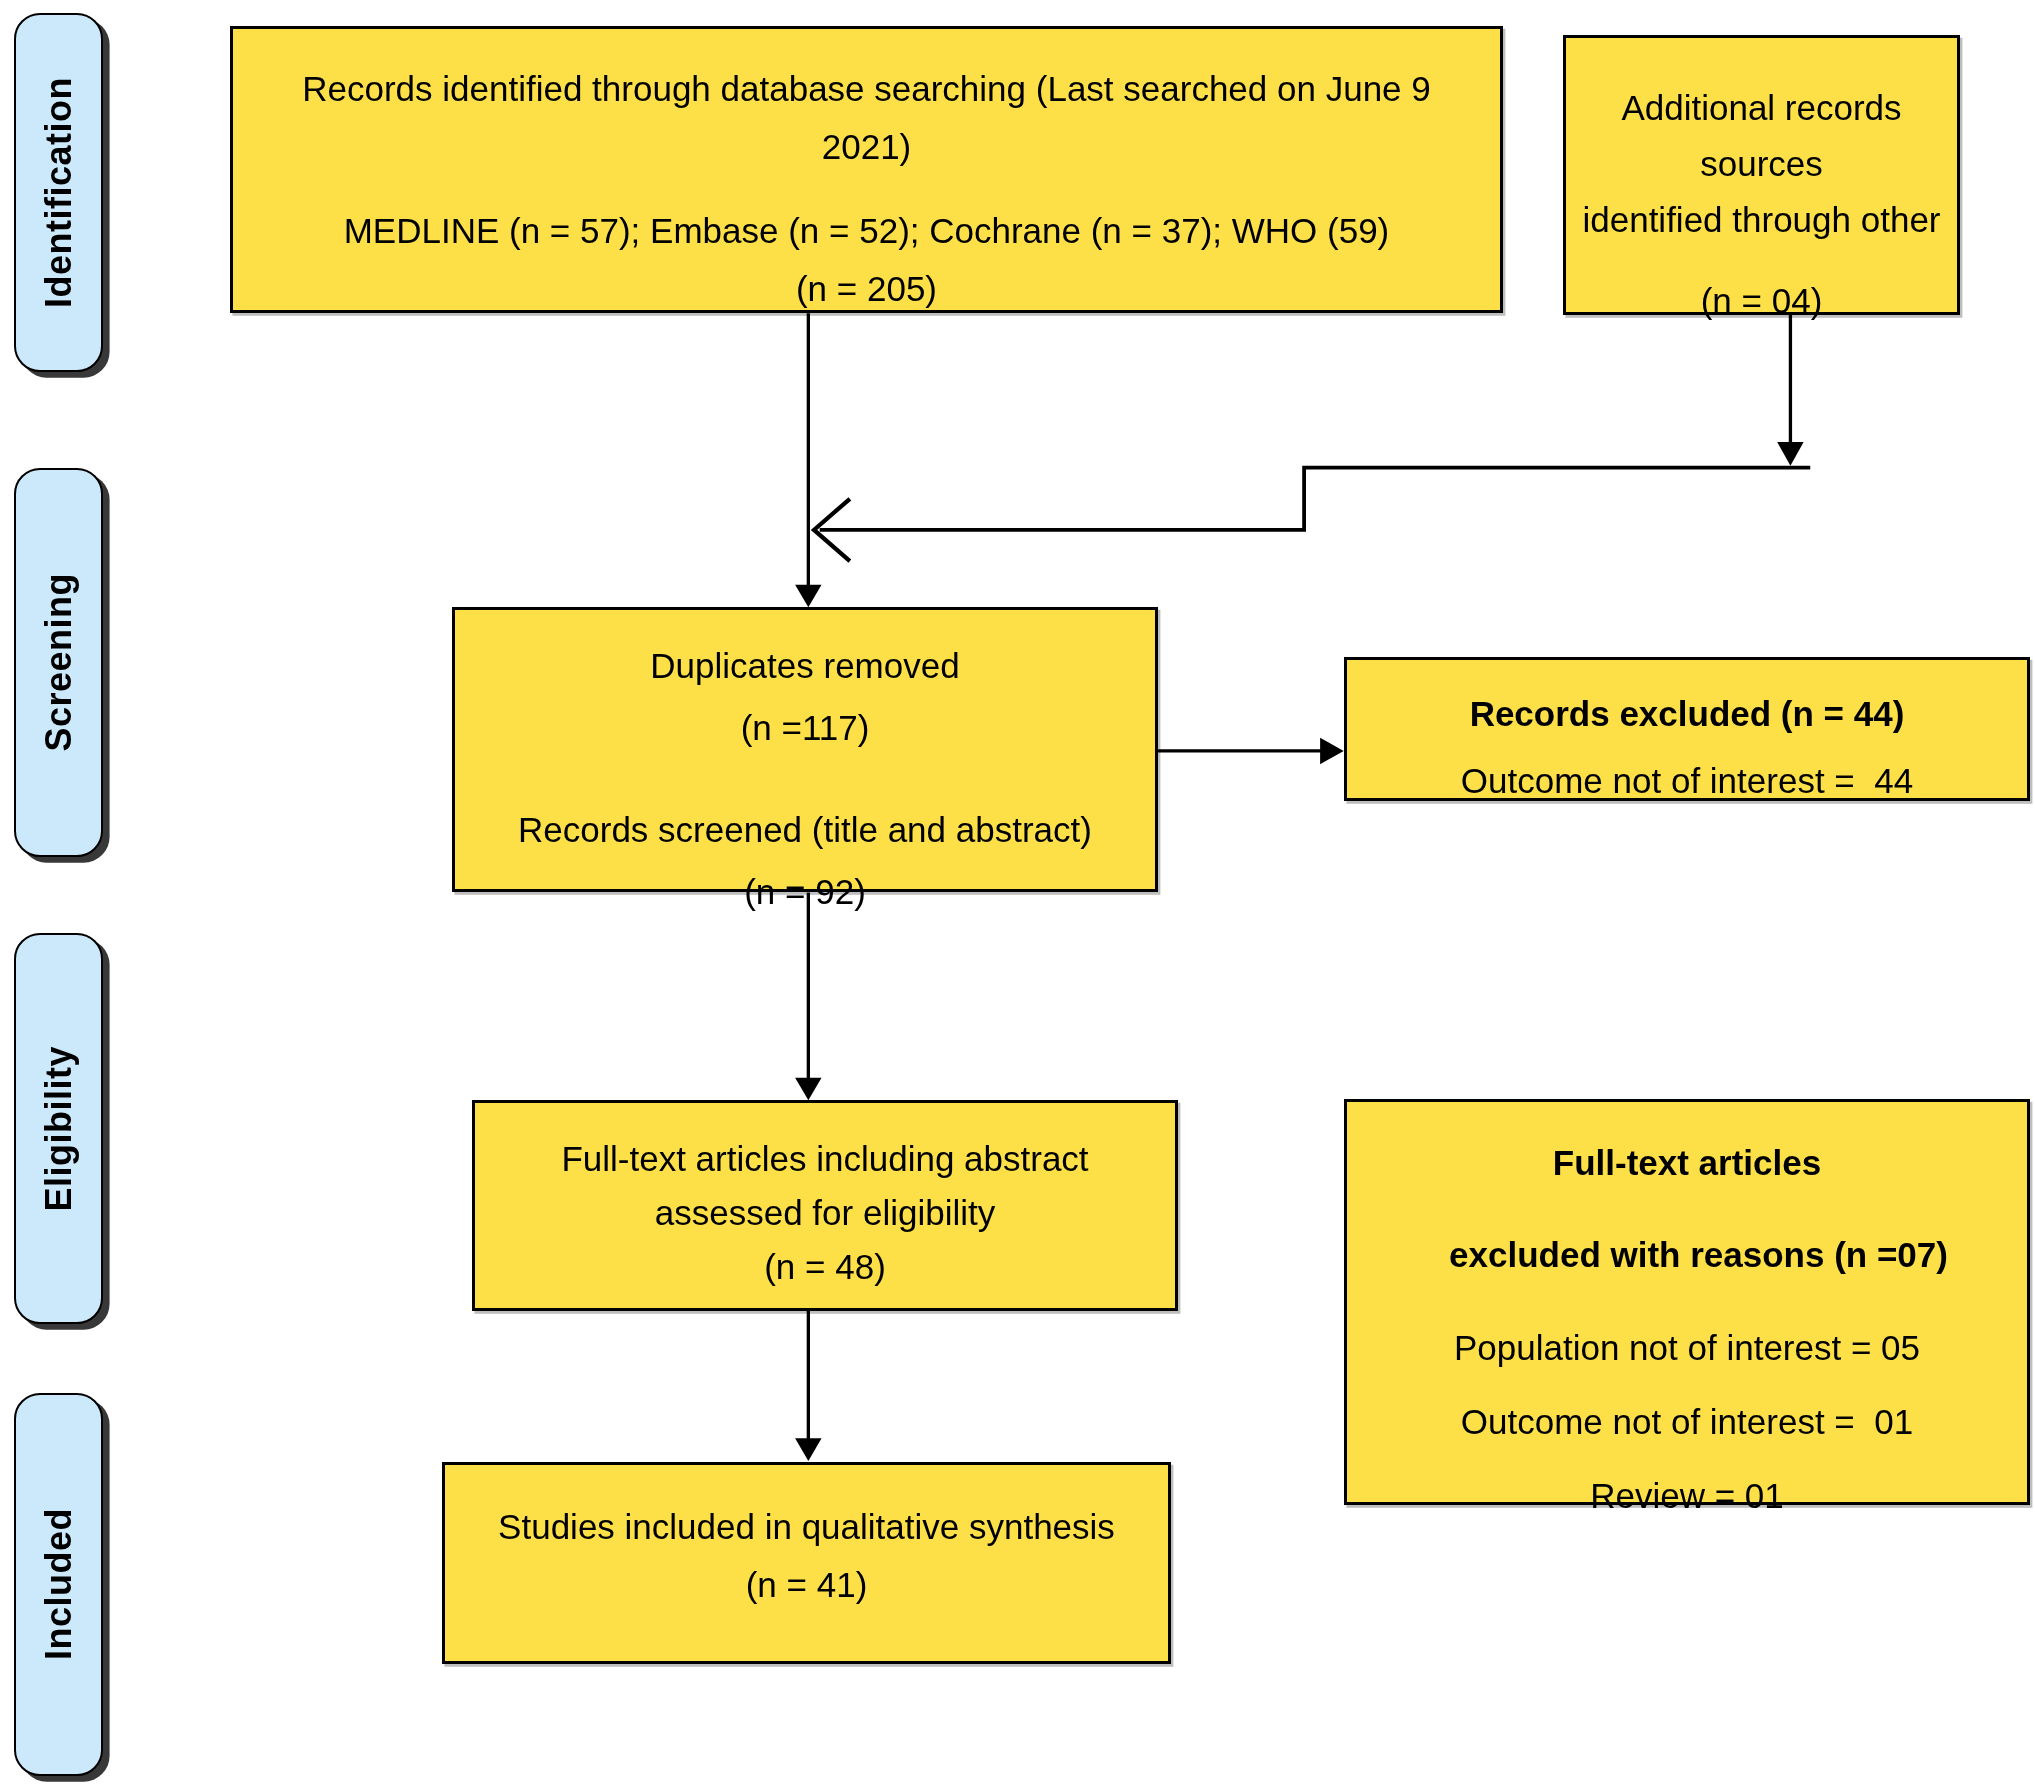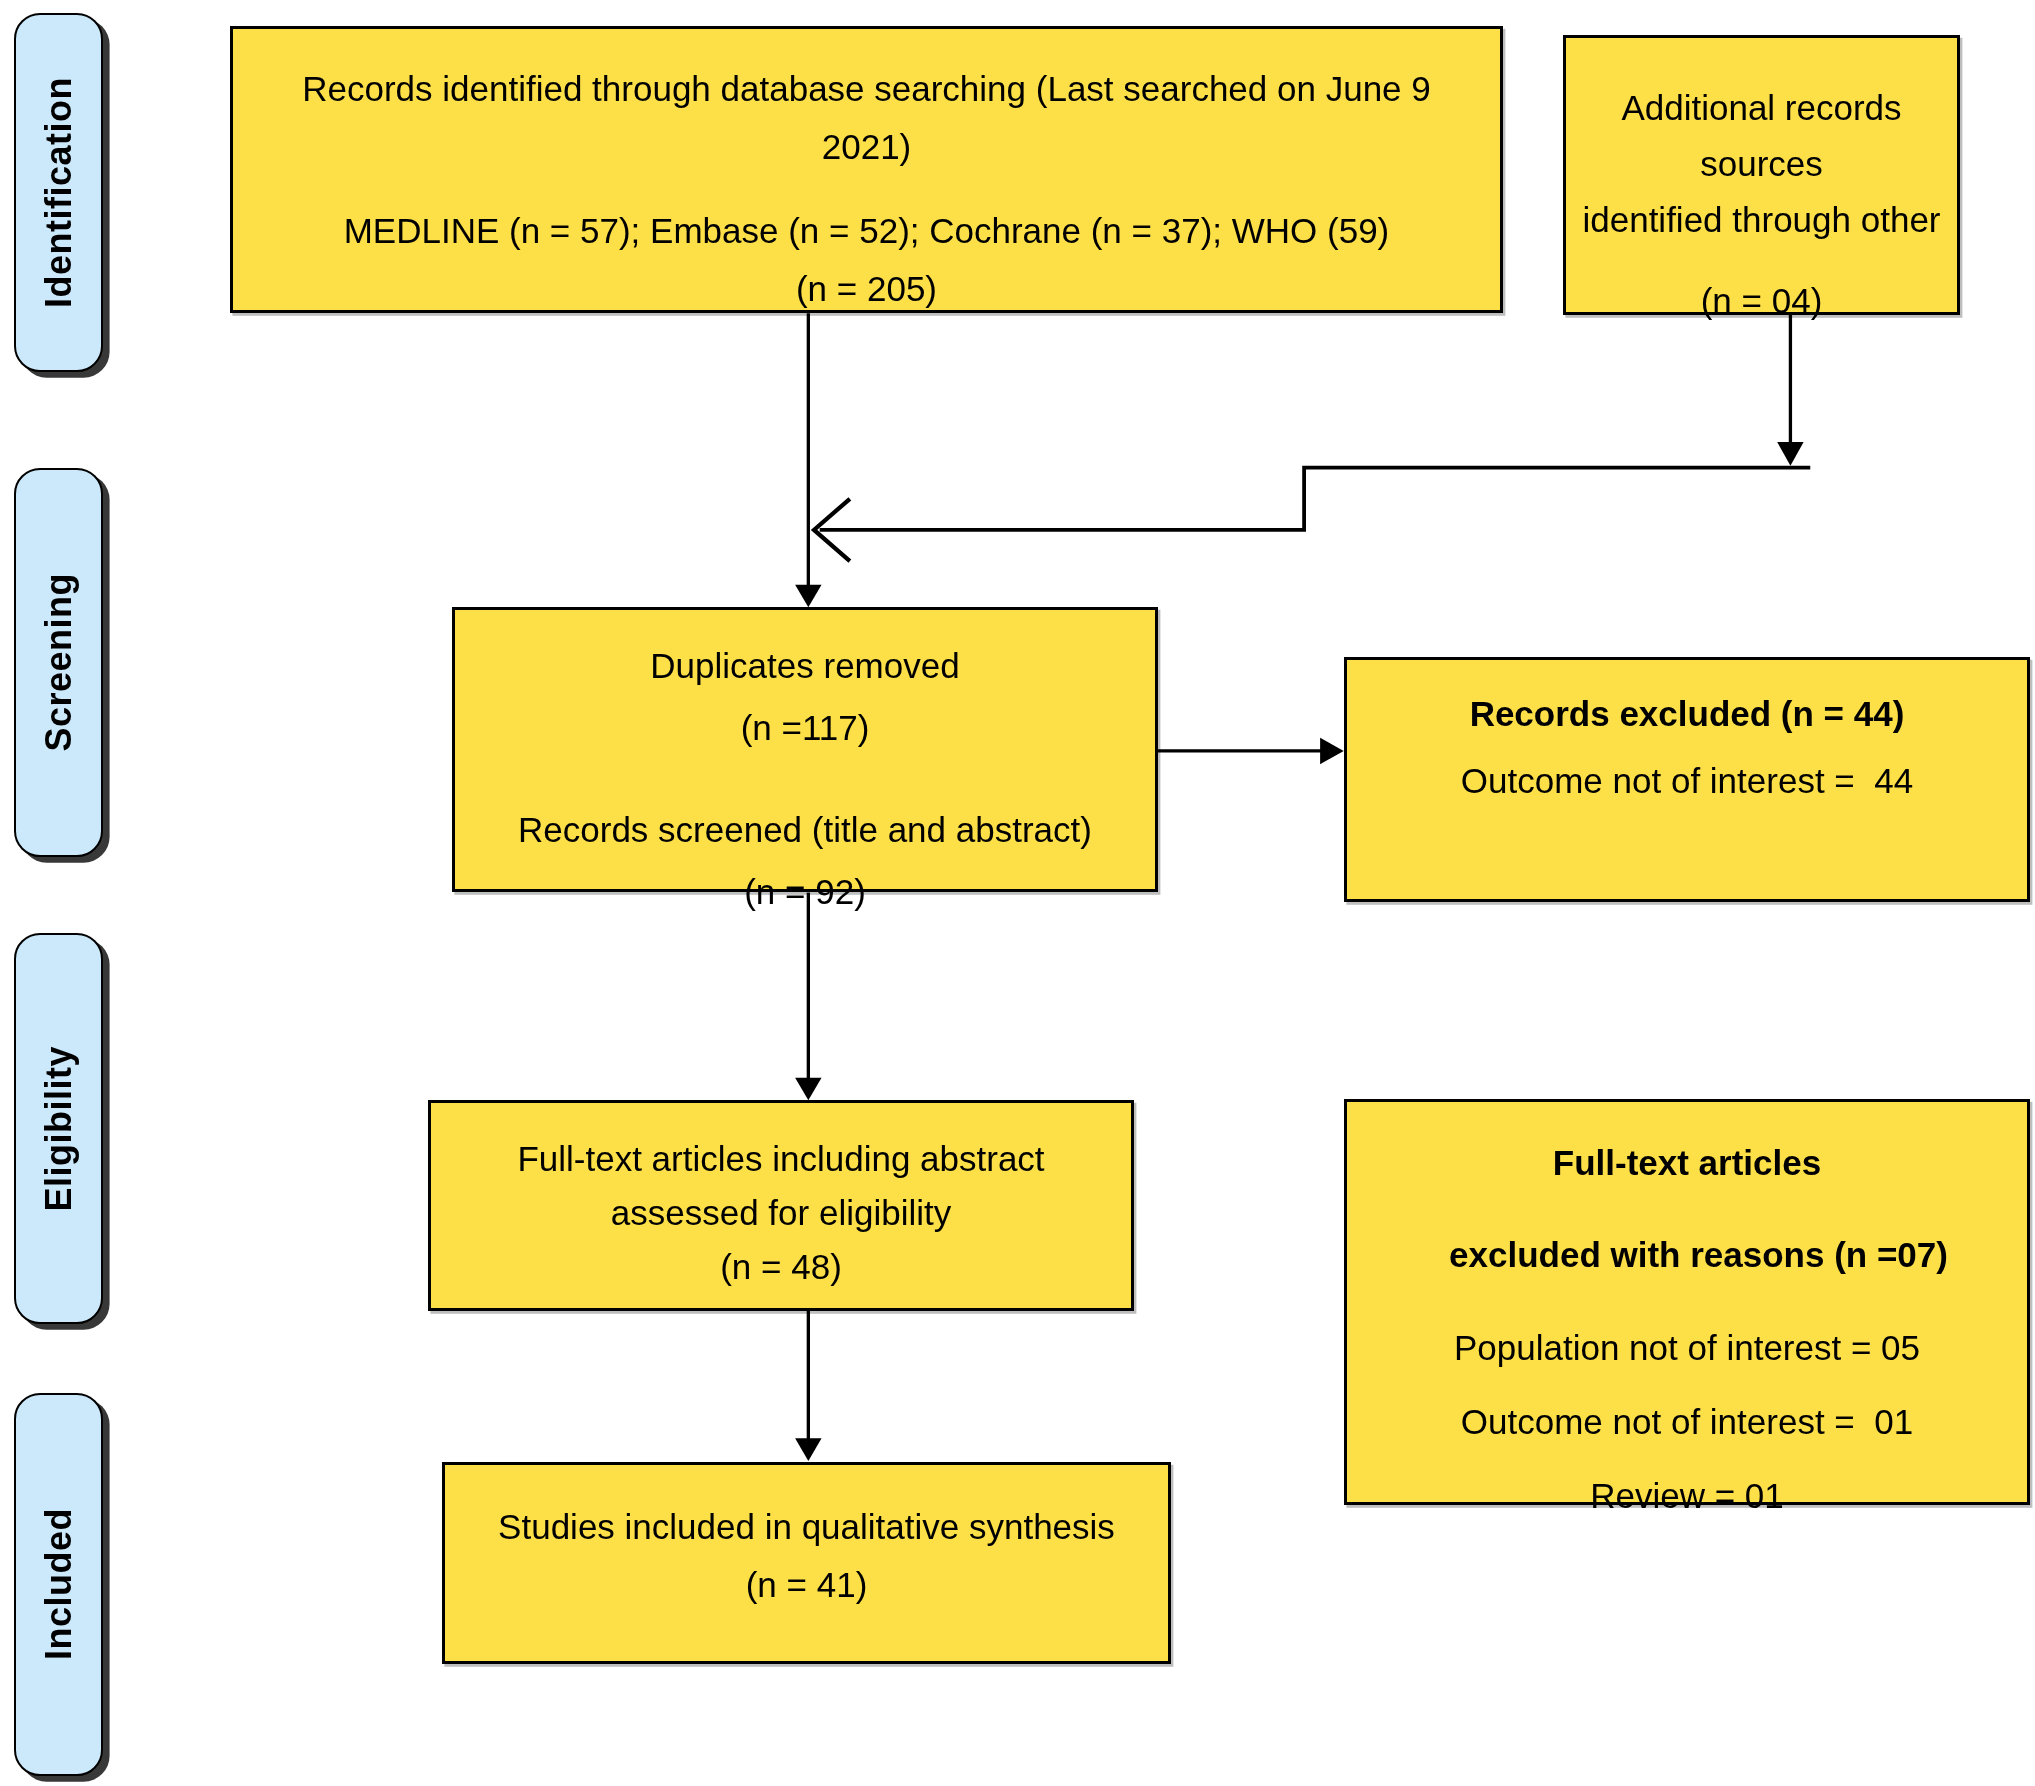--- a/index.html
+++ b/index.html
@@ -65,25 +65,25 @@
   #box-records-identified .gap { margin-top: 25.5px; }
 
   #box-additional-records { left: 1563px; top: 35px;   width: 397px;  height: 280px; padding-top: 42px; }
   #box-additional-records .ln { line-height: 56px; }
   #box-additional-records .gap { margin-top: 24.6px; }
 
   #box-duplicates-removed { left: 452px;  top: 607px; width: 706px; height: 285px; padding-top: 29px; gap: 8px; }
   #box-duplicates-removed .ln { line-height: 54px; }
   #box-duplicates-removed .gap { margin-top: 40px; }
 
-  #box-records-excluded   { left: 1344px; top: 657px; width: 686px; height: 245px; padding-top: 32px; align-items: flex-end; }
+  #box-records-excluded   { left: 1344px; top: 657px; width: 686px; height: 144px; padding-top: 32px; align-items: flex-end; }
   #box-records-excluded .ln { line-height: 43px; }
   #box-records-excluded .gap { margin-top: 24px; }
 
-  #box-fulltext-assessed  { left: 428px;  top: 1100px; width: 706px; height: 211px; padding-top: 29px; }
+  #box-fulltext-assessed  { left: 472px;  top: 1100px; width: 706px; height: 211px; padding-top: 29px; }
   #box-fulltext-assessed .ln { line-height: 54px; }
 
   #box-fulltext-excluded  { left: 1344px; top: 1099px; width: 686px; height: 406px; padding-top: 30px; }
   #box-fulltext-excluded .ln { line-height: 45px; margin-top: 8px; }
   #box-fulltext-excluded .gap { margin-top: 47px; padding-left: 23px; }
   #box-fulltext-excluded .reason { line-height: 66px; }
   #box-fulltext-excluded .reasons-gap { margin-top: 38px; }
 
   #box-studies-included   { left: 442px;  top: 1462px; width: 729px; height: 202px; padding-top: 33px; }
   #box-studies-included .ln { line-height: 58px; }

